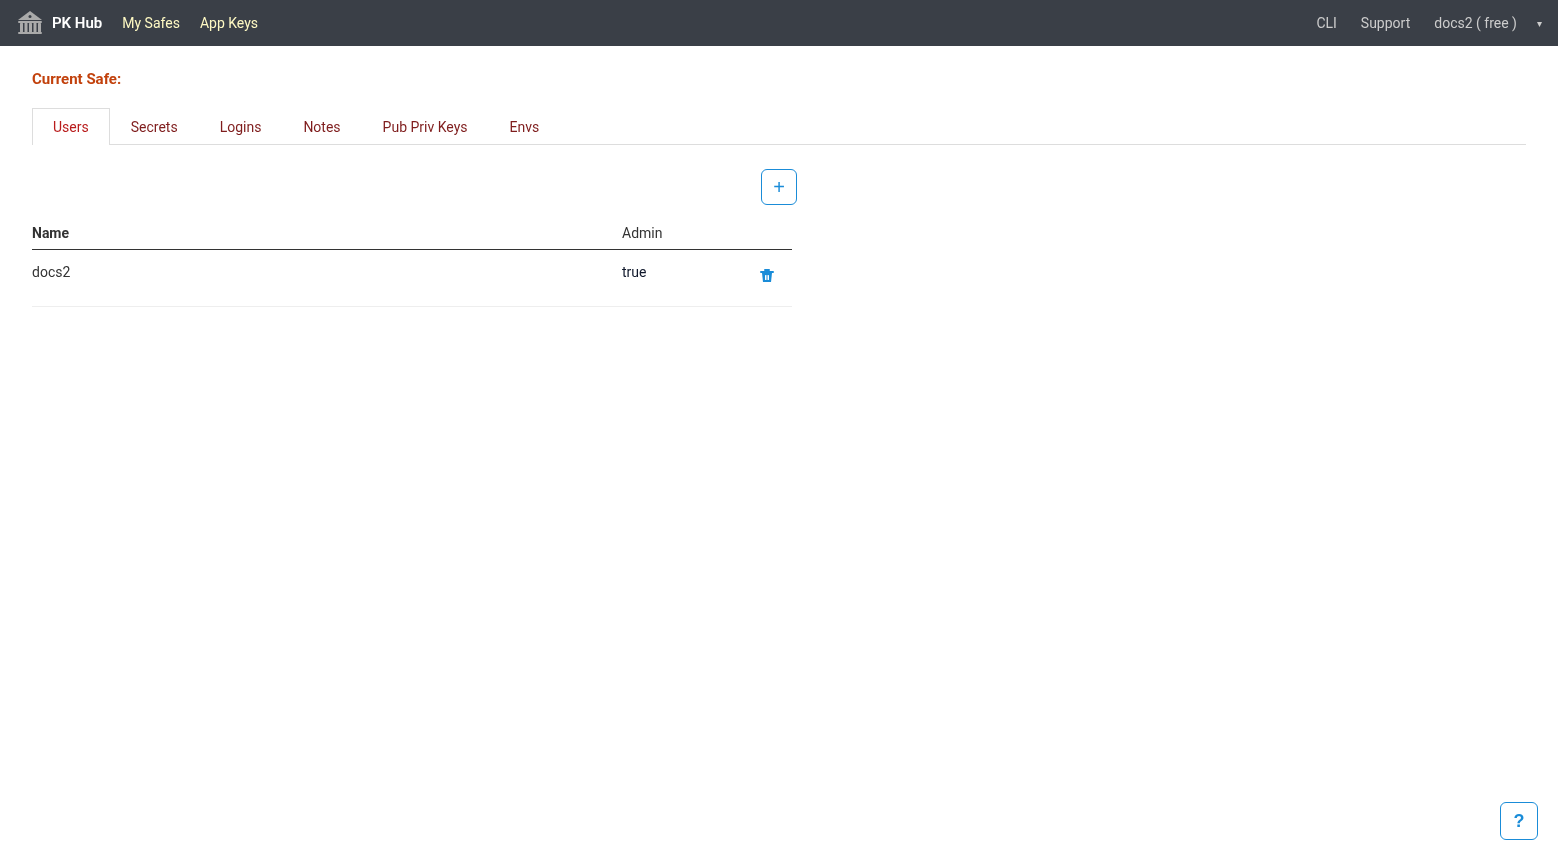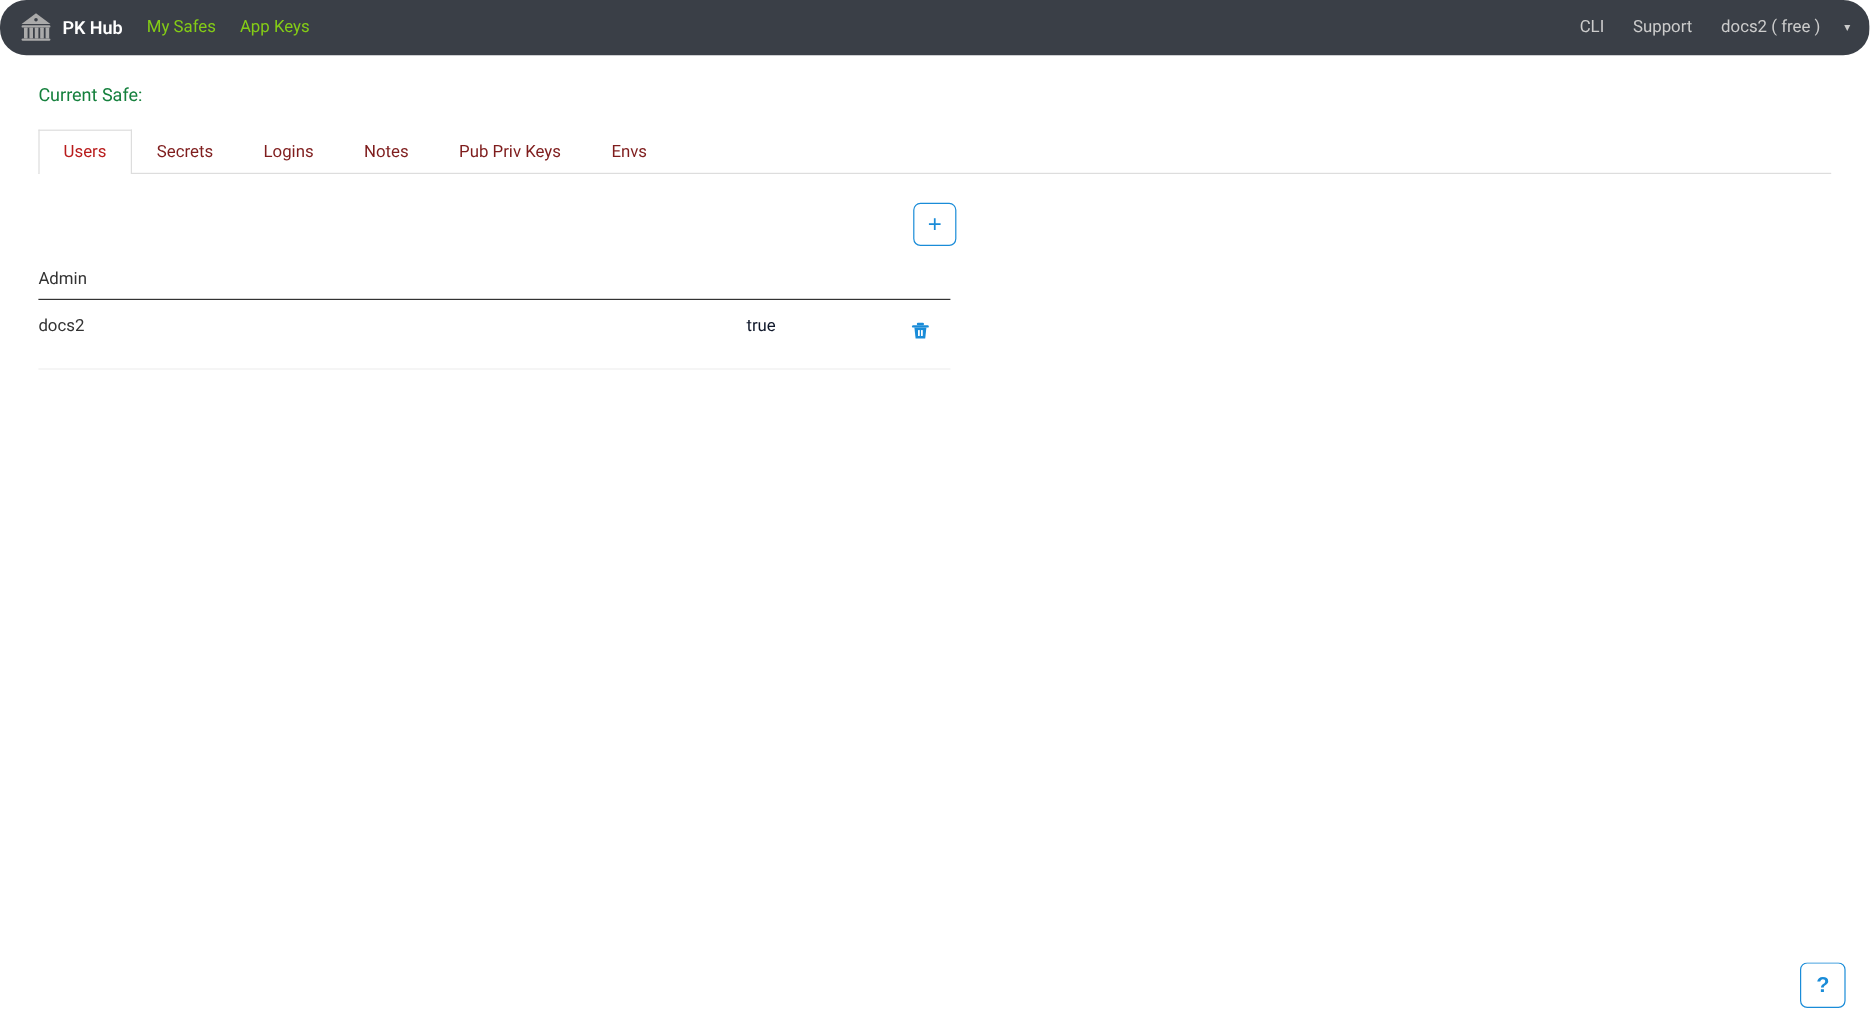--- a/index.html
+++ b/index.html
@@ -6,36 +6,35 @@
     body { font-family: -apple-system, BlinkMacSystemFont, 'Segoe UI', Roboto, sans-serif; background: #fff; color: #333; font-size: 14px; }
 
     
     .navbar {
       background: #3a3f47;
       height: 46px;
       display: flex;
       align-items: center;
       padding: 0 16px;
       gap: 20px;
-      border-radius: 22px;
     }
     .navbar-brand {
       display: flex;
       align-items: center;
       gap: 8px;
       color: #fff;
       font-weight: 600;
       font-size: 15px;
     }
     .navbar-brand .bank-icon {
       width: 28px;
       height: 28px;
     }
     .navbar-link {
-      color: #84cc16;
+      color: #fef9c3;
       font-size: 14px;
       cursor: pointer;
       text-decoration: none;
     }
     .navbar-right {
       margin-left: auto;
       display: flex;
       align-items: flex-start;
       gap: 24px;
       color: #ccc;
@@ -55,22 +54,22 @@
       font-size: 10px;
     }
 
     
     .main-content {
       padding: 24px 32px;
     }
 
     .current-safe-label {
       font-size: 15px;
-      font-weight: 400;
-      color: #15803d;
+      font-weight: 700;
+      color: #c2410c;
       margin-bottom: 20px;
     }
 
     
     .tabs {
       display: flex;
       border-bottom: 1px solid #ddd;
       margin-bottom: 24px;
     }
     .tab {
@@ -224,20 +223,21 @@
   </div>
 
   <div class="add-btn-container">
     <button class="add-btn">
       <span>+</span>
     </button>
   </div>
 
   <div class="table-container">
     <div class="table-header">
+      <div class="col-name">Name</div>
       <div class="col-admin">Admin</div>
       <div class="col-actions"></div>
     </div>
     <div class="table-row">
       <div class="cell-name">docs2</div>
       <div class="cell-admin">true</div>
       <div class="cell-actions">
         <button class="delete-btn" title="Delete">
           <span>
             <svg width="16" height="16" viewBox="0 0 16 16" fill="#1a8cd8" xmlns="http://www.w3.org/2000/svg">

